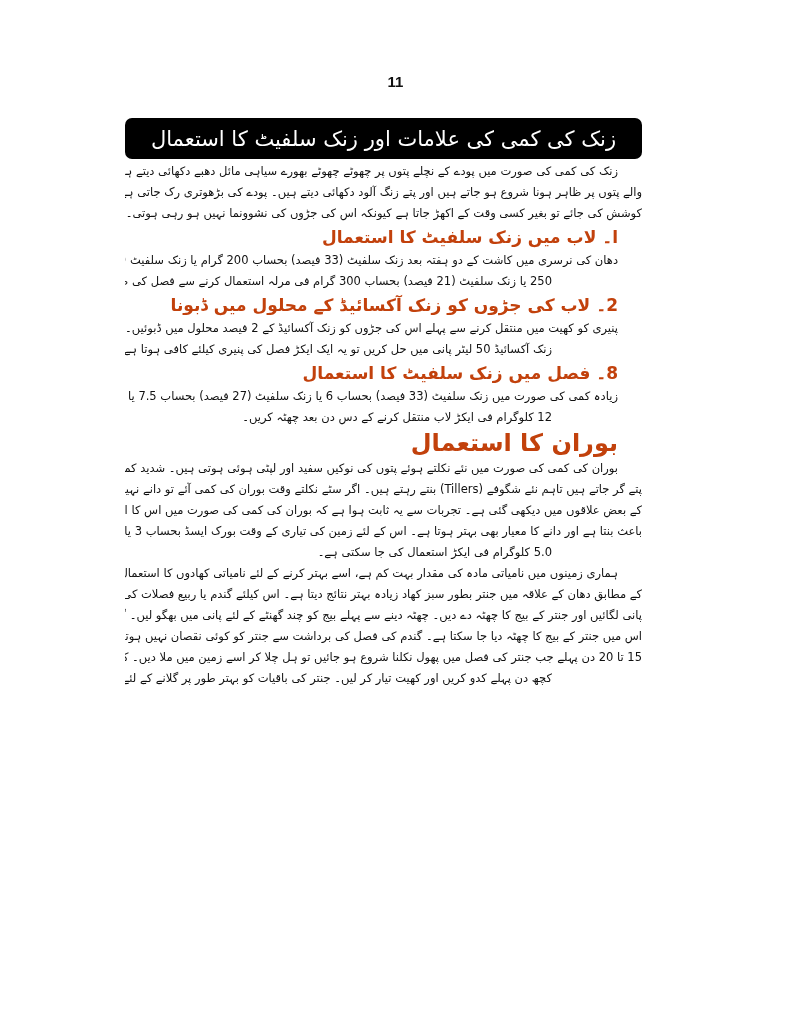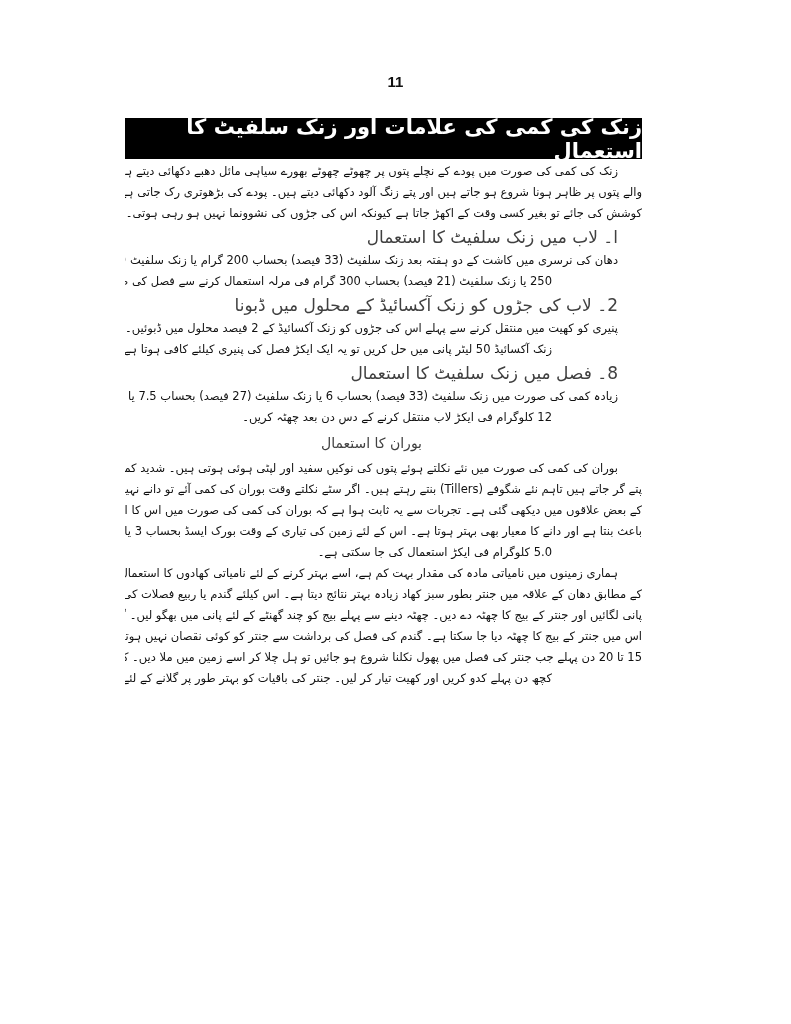--- a/index.html
+++ b/index.html
@@ -5,38 +5,38 @@
   html, body { margin: 0; padding: 0; background: #ffffff; }
   body { width: 791px; height: 1024px; position: relative; overflow: hidden; color: #111; }
   .page-number {
     position: absolute; top: 73px; left: 0; width: 791px; text-align: center;
     font-family: "Liberation Sans", sans-serif; font-weight: bold; font-size: 15px; color: #111;
   }
   .title-bar {
     position: absolute; left: 125px; top: 118px; width: 517px; height: 41px;
     background: #000; color: #fff; direction: rtl;
     display: flex; align-items: center; justify-content: center;
-    font-family: "DejaVu Sans", sans-serif; font-weight: bold; font-size: 21px;
+    font-family: "DejaVu Sans", sans-serif; font-weight: normal; font-size: 21px; border-radius: 7px;
   }
   .content {
     position: absolute; left: 125px; top: 160px; width: 517px; direction: rtl;
     font-family: "DejaVu Sans", sans-serif;
   }
   .line {
     display: block; height: 21px; line-height: 21px; font-size: 11.5px; white-space: nowrap;
     overflow: hidden; text-align: justify; text-align-last: justify; color: #111;
   }
   .line.first { padding-right: 24px; }
   .line.last { text-align-last: right; }
   .line.indent-last { text-align-last: right; padding-right: 90px; }
   .heading {
-    display: block; height: 26px; line-height: 26px; font-size: 17px; font-weight: normal;
-    text-align: right; padding-right: 24px; color: #404040; white-space: nowrap;
+    display: block; height: 26px; line-height: 26px; font-size: 17px; font-weight: bold;
+    text-align: right; padding-right: 24px; color: #c2410c; white-space: nowrap;
   }
-  .heading.big { font-size: 14px; height: 30px; line-height: 30px; text-align: center; }
+  .heading.big { font-size: 24px; height: 30px; line-height: 30px; }
 </style>
 </head>
 <body>
 
 <div class="page-number">11</div>
 
 <div class="title-bar">
   <span>زنک کی کمی کی علامات اور زنک سلفیٹ کا استعمال</span>
 </div>
 

